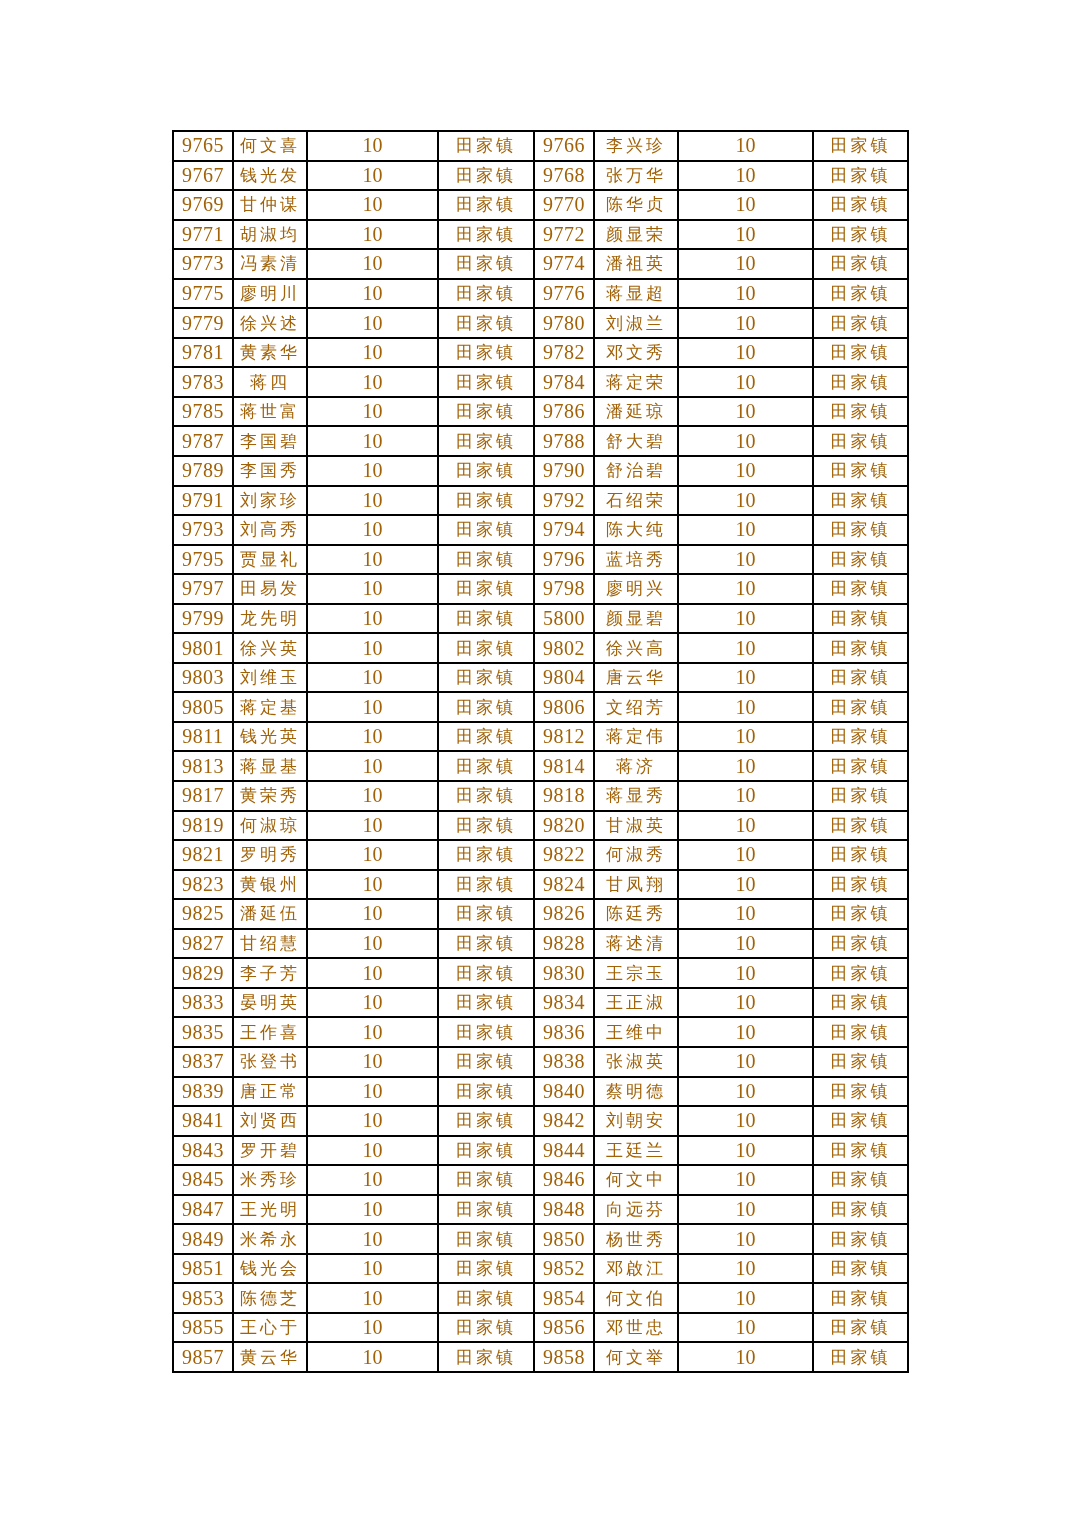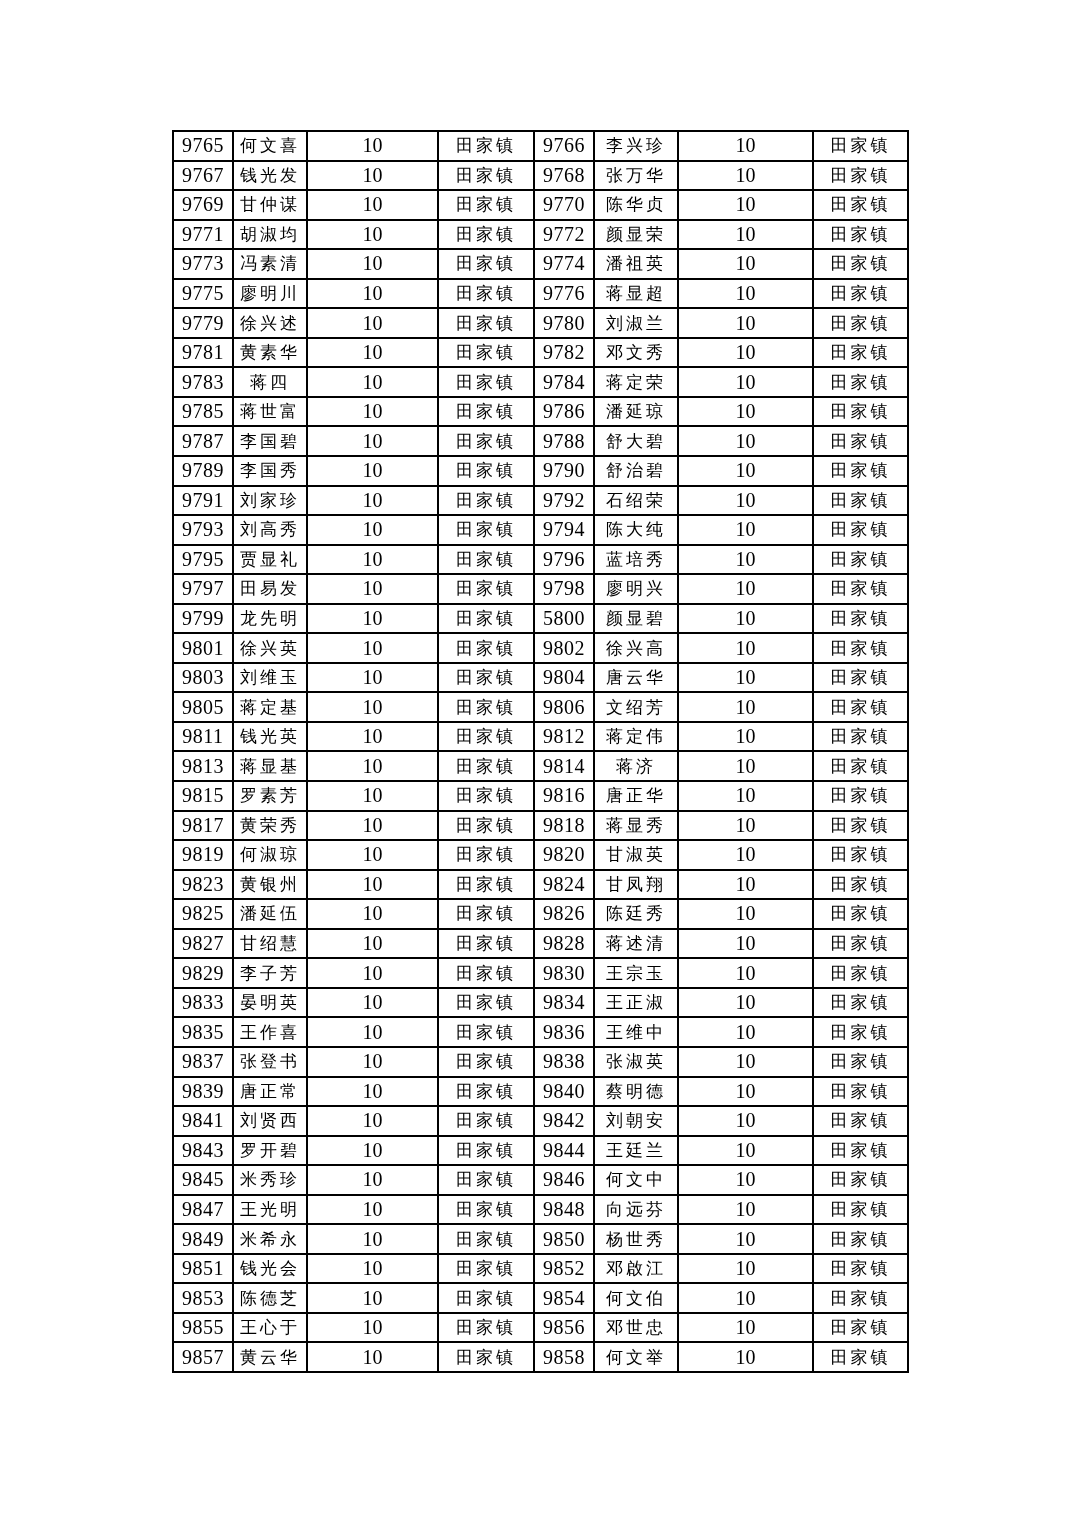--- a/index.html
+++ b/index.html
@@ -7,21 +7,21 @@
     padding: 0;
     background: #ffffff;
   }
   .page {
     position: relative;
     width: 1074px;
     height: 1520px;
     background: #ffffff;
     overflow: hidden;
     font-family: "Liberation Serif", "DejaVu Serif", serif;
-    color: #000000;
+    color: #a16207;
   }
   table.records {
     position: absolute;
     left: 172px;
     top: 130px;
     width: 735px;
     height: 1243px;
     border-collapse: collapse;
     table-layout: fixed;
   }
@@ -268,46 +268,46 @@
           <td class="c-id">9813</td>
           <td class="c-name">蒋显基</td>
           <td class="c-val">10</td>
           <td class="c-town">田家镇</td>
           <td class="c-id">9814</td>
           <td class="c-name">蒋济</td>
           <td class="c-val">10</td>
           <td class="c-town">田家镇</td>
         </tr>
         <tr>
-          <td class="c-id">9815</td>
-          <td class="c-name">罗素芳</td>
-          <td class="c-val">10</td>
-          <td class="c-town">田家镇</td>
-          <td class="c-id">9816</td>
-          <td class="c-name">唐正华</td>
-          <td class="c-val">10</td>
-          <td class="c-town">田家镇</td>
-        </tr>
-        <tr>
           <td class="c-id">9817</td>
           <td class="c-name">黄荣秀</td>
           <td class="c-val">10</td>
           <td class="c-town">田家镇</td>
           <td class="c-id">9818</td>
           <td class="c-name">蒋显秀</td>
           <td class="c-val">10</td>
           <td class="c-town">田家镇</td>
         </tr>
         <tr>
           <td class="c-id">9819</td>
           <td class="c-name">何淑琼</td>
           <td class="c-val">10</td>
           <td class="c-town">田家镇</td>
           <td class="c-id">9820</td>
           <td class="c-name">甘淑英</td>
+          <td class="c-val">10</td>
+          <td class="c-town">田家镇</td>
+        </tr>
+        <tr>
+          <td class="c-id">9821</td>
+          <td class="c-name">罗明秀</td>
+          <td class="c-val">10</td>
+          <td class="c-town">田家镇</td>
+          <td class="c-id">9822</td>
+          <td class="c-name">何淑秀</td>
           <td class="c-val">10</td>
           <td class="c-town">田家镇</td>
         </tr>
         <tr>
           <td class="c-id">9823</td>
           <td class="c-name">黄银州</td>
           <td class="c-val">10</td>
           <td class="c-town">田家镇</td>
           <td class="c-id">9824</td>
           <td class="c-name">甘凤翔</td>

